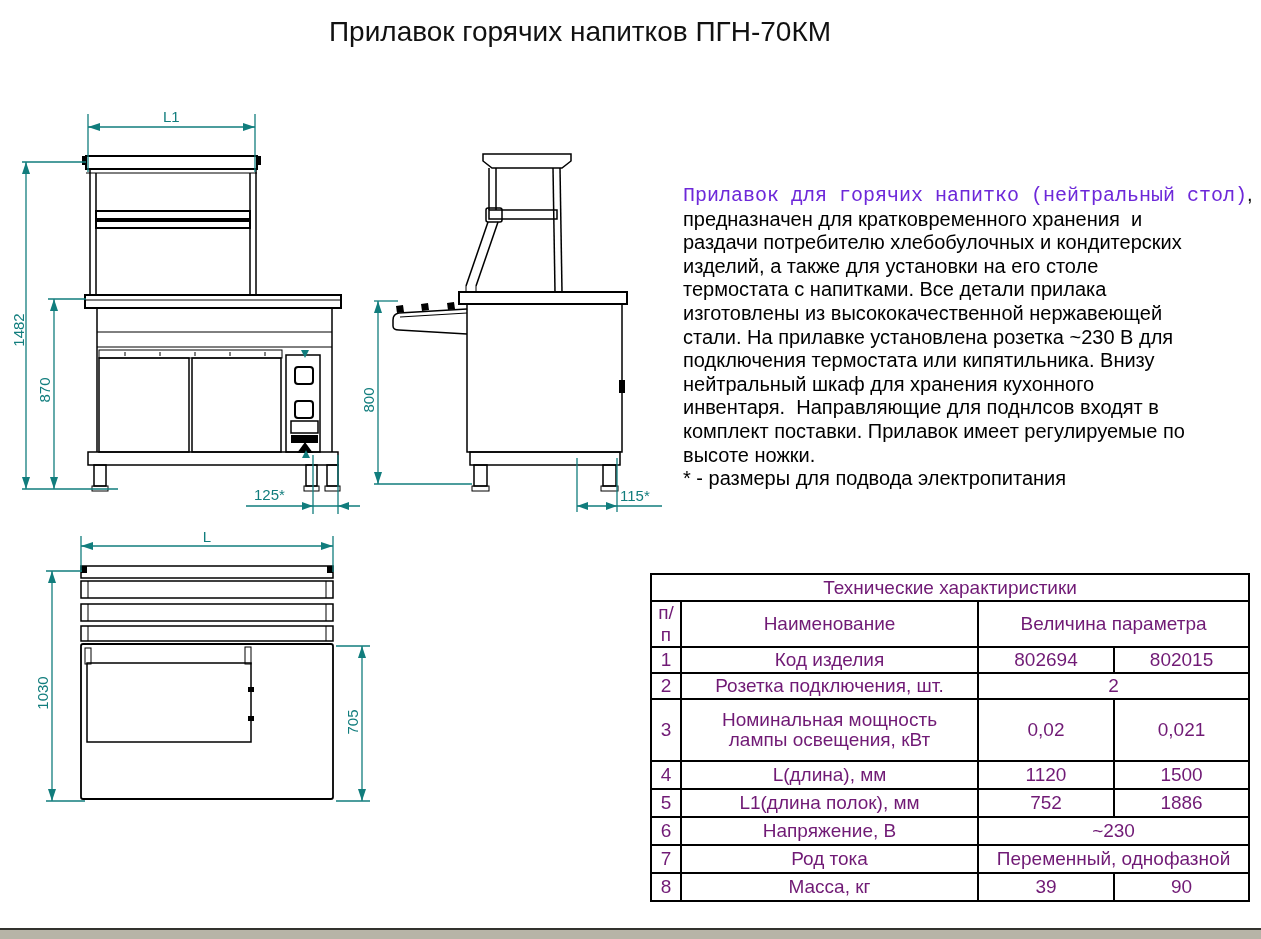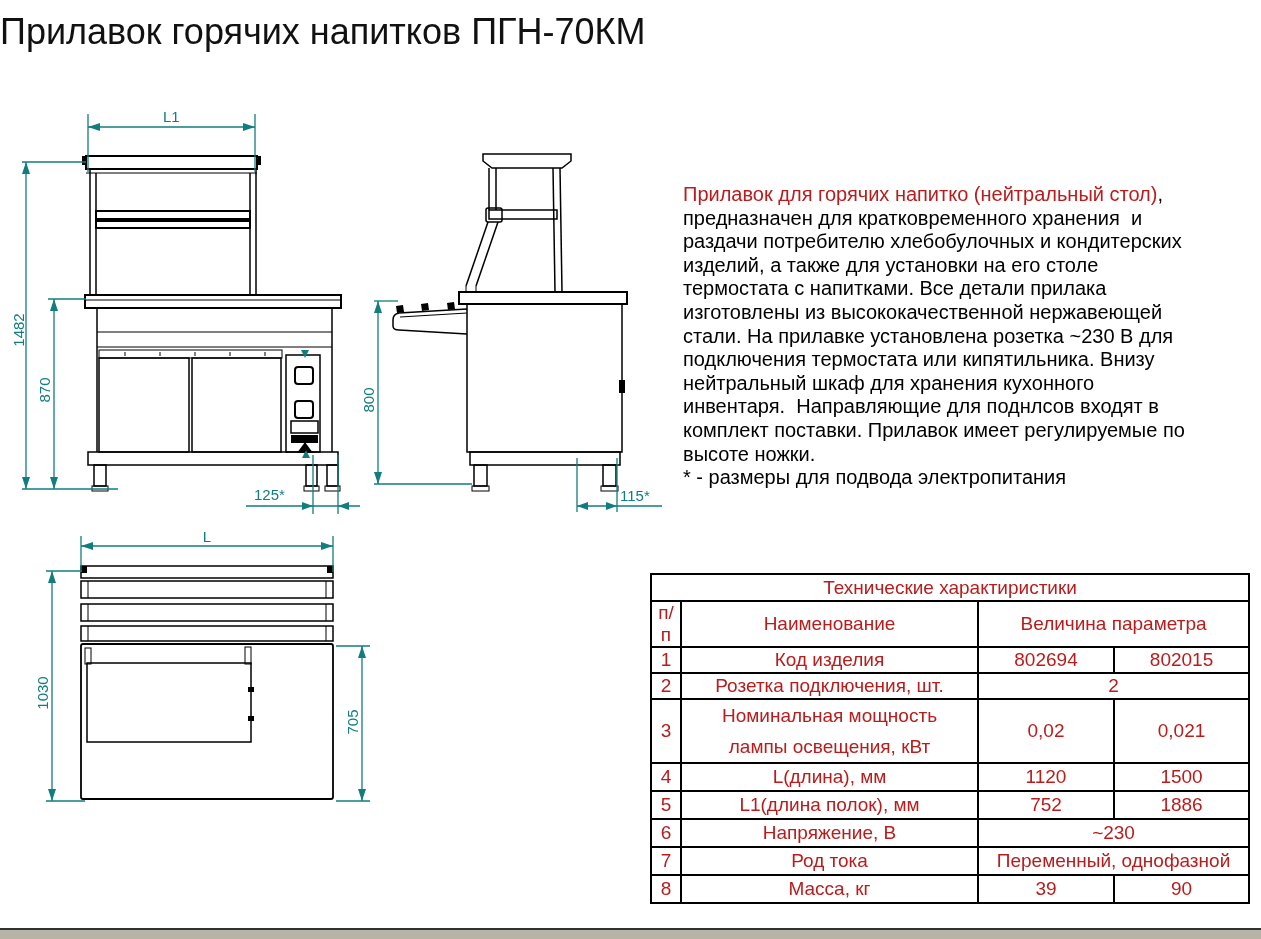--- a/index.html
+++ b/index.html
@@ -1,33 +1,33 @@
 <!DOCTYPE html>
 <html><head>
 <meta charset="utf-8">
 <style>
   html,body{margin:0;padding:0;background:#ffffff;}
   #canvas{
     position:relative;width:1261px;height:939px;background:#ffffff;overflow:hidden;
     font-family:"Liberation Sans","DejaVu Sans",sans-serif;color:#000;
   }
-  .title-block{position:absolute;left:0;top:16px;width:1160px;
-    font-size:36px;line-height:32px;color:#111;}
+  .title-block{position:absolute;left:0;top:16px;width:1160px;text-align:center;
+    font-size:28px;line-height:32px;color:#111;}
   .drawing-svg{position:absolute;left:0;top:0;}
   .desc-block{position:absolute;left:683px;top:183px;width:585px;
     font-size:20px;line-height:23.6px;white-space:pre-wrap;}
-  .desc-lead{color:#b91c1c;}
+  .desc-lead{color:#6d28d9;font-family:Liberation Mono, monospace;}
   .desc-note{display:block;}
   .spec-table-wrap{position:absolute;left:650px;top:573px;}
   table.spec{border-collapse:collapse;table-layout:fixed;width:598px;
-    font-size:19px;color:#b91c1c;}
+    font-size:19px;color:#701a75;}
   table.spec td{border:2px solid #000;padding:0 4px;overflow:hidden;}
   td.c{text-align:center;}
   td.name{text-align:center;}
-  td.pre{white-space:pre-line;line-height:31px;}
+  td.pre{white-space:pre-line;line-height:20px;}
   tr.t-title td{height:25px;text-align:center;}
   tr.t-head td{height:25px;text-align:center;}
   tr.r-s td{height:24px;}
   tr.r-m td{height:26px;}
   tr.r-big td{height:60px;}
   .bottom-bar{position:absolute;left:0;top:928px;width:1261px;height:11px;
     background:#b7b4a7;border-top:2px solid #33332e;box-sizing:border-box;}
   
   .blk{stroke:#000;fill:none;}
   .blkf{fill:#000;stroke:none;}

